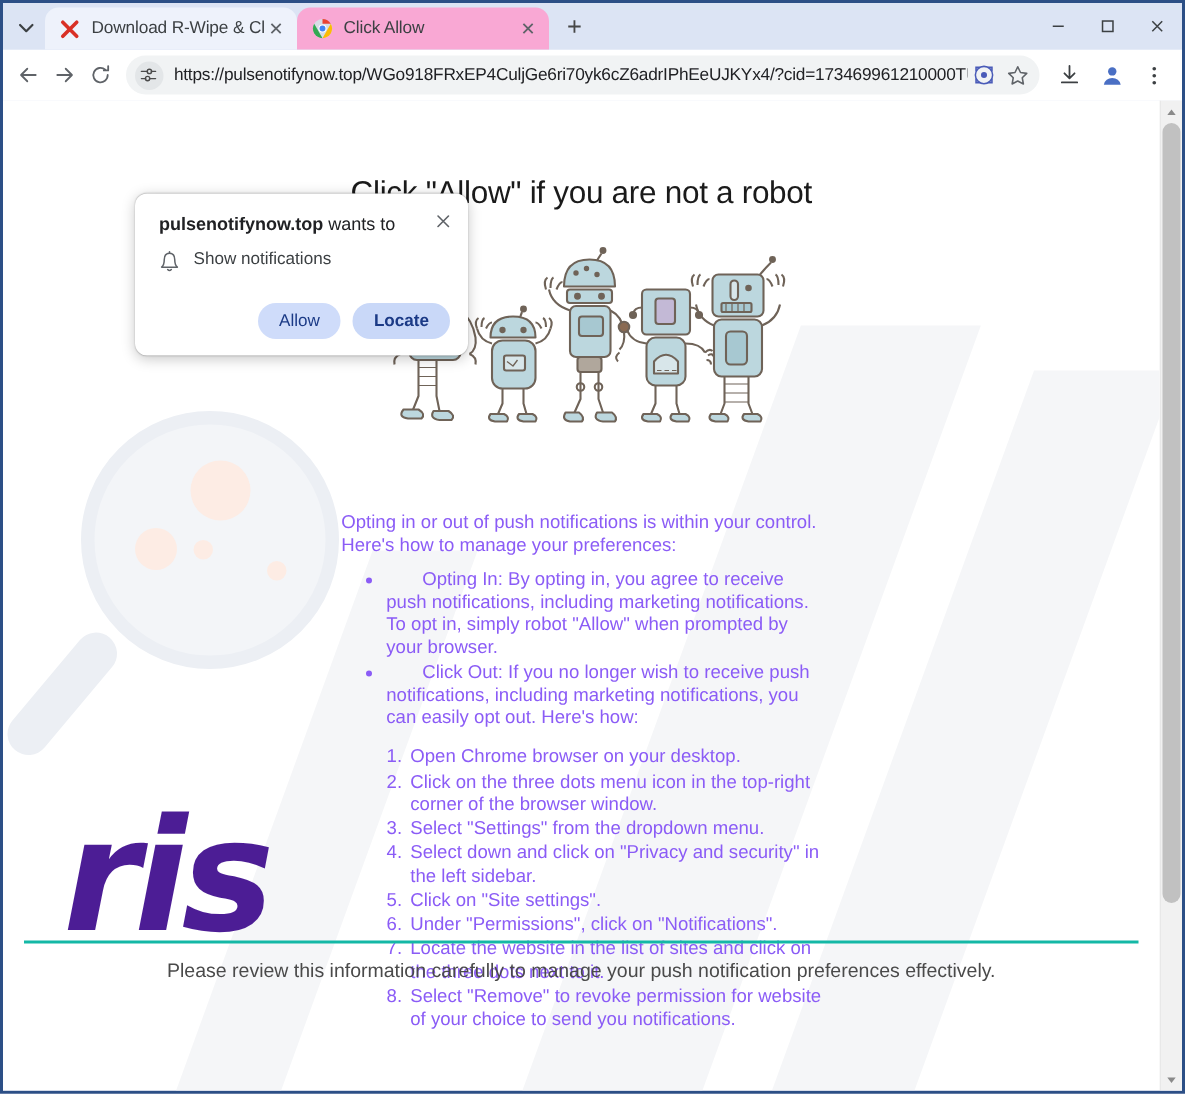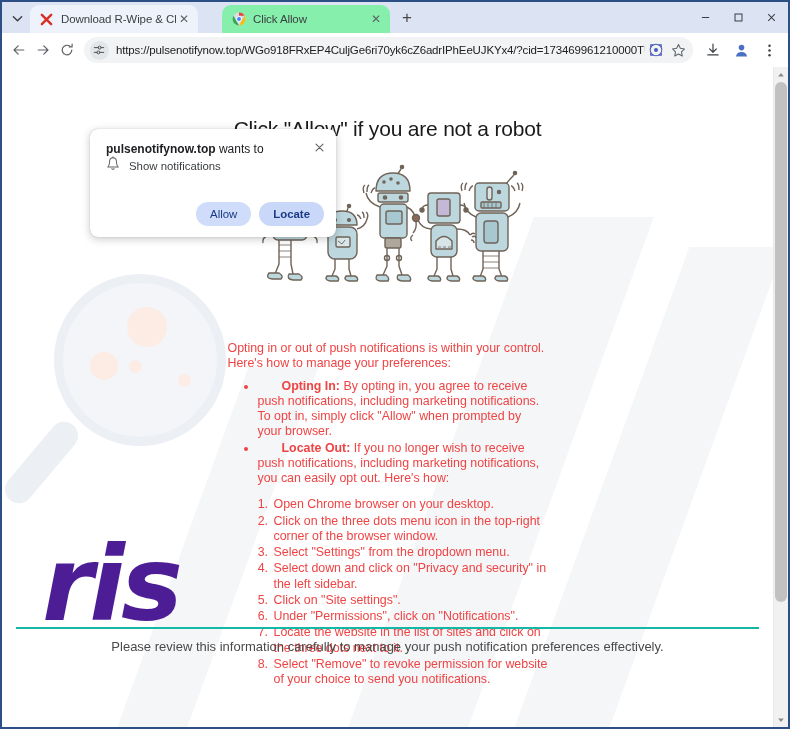--- a/index.html
+++ b/index.html
@@ -35,21 +35,21 @@
   .tab {
     height: 28px; width: 168px;
     border-radius: 9px 9px 0 0;
     display: flex; align-items: center;
     padding: 0 6px 0 9px;
     position: relative;
     font-size: 11.5px; color: #3c4043;
     cursor: pointer;
   }
   .tab.inactive { background: #eef2fb; }
-  .tab.active { background: #86efac; margin-left: 24px; }
+  .tab.active { background: #f9a8d4; }
   .tab .favicon {
     width: 15px; height: 15px; flex: 0 0 15px;
     margin-right: 7px;
     display: flex; align-items: center; justify-content: center;
   }
   .tab .tabtitle {
     flex: 1 1 auto; overflow: hidden;
     white-space: nowrap; text-overflow: clip;
     letter-spacing: -0.1px;
   }
@@ -173,61 +173,61 @@
     position: relative; z-index: 2;
   }
   #robots {
     margin: 14px auto 0; width: 290px; height: 142px;
     position: relative; z-index: 2;
   }
 
   .textblock {
     position: relative; z-index: 2;
     width: 320px; margin: 44px auto 0;
-    font-size: 12.4px; color: #ef4444; line-height: 1.23;
+    font-size: 12.4px; color: #8b5cf6; line-height: 1.23;
   }
   .textblock p.intro { margin-bottom: 7px; }
   .textblock ul { list-style: disc; margin-left: 30px; }
   .textblock ul li { margin-bottom: 1px; }
   .textblock ol { list-style: decimal; margin: 11px 0 0 44px; }
   .textblock ol li { margin-bottom: 1px; padding-left: 2px; }
-  .textblock b { font-weight: bold; padding-left: 24px; }
+  .textblock b { font-weight: normal; padding-left: 24px; }
 
   #footerline {
     position: absolute; left: 14px; right: 14px; top: 560px;
     border-top: 2px solid #14b8a6;
     padding-top: 10px;
     text-align: center; font-size: 13px; color: #4a4a4a;
     z-index: 2;
   }
 
   
   #permbubble {
     position: absolute; left: 88px; top: 62px;
-    width: 246px; height: 108px;
+    width: 222px; height: 108px;
     background: #ffffff;
     border-radius: 8px;
     box-shadow: 0 2px 9px rgba(0,0,0,0.22), 0 0 1px rgba(0,0,0,0.3);
     z-index: 50;
     padding: 13px 14px 0 16px;
   }
   #permbubble .ptitle {
     font-size: 12px; color: #202124;
     padding-right: 18px; line-height: 1.2;
   }
   #permbubble .ptitle b { font-weight: bold; }
   #permbubble .pclose {
     position: absolute; right: 8px; top: 10px;
     width: 17px; height: 17px;
     display: flex; align-items: center; justify-content: center;
     color: #5f6368; font-size: 13px; cursor: pointer; border-radius: 50%;
   }
   #permbubble .prow {
-    display: flex; align-items: center;
-    margin-top: 0; gap: 9px;
+    display: flex; align-items: flex-start;
+    margin-top: 11px; gap: 9px;
   }
   #permbubble .prow .plabel { font-size: 11.4px; color: #3c4043; }
   #permbubble .pbtns {
     position: absolute; right: 12px; bottom: 11px;
     display: flex; gap: 8px;
   }
   .pillbtn {
     height: 24px; min-width: 52px; padding: 4px 14px;
     border-radius: 12px; border: none;
     background: #cfdcfa; color: #1b3a86;
@@ -509,24 +509,24 @@
                 <path d="M253 121 q-3 4 3 5 h8 q2 -3 -2 -5 z"></path>
               </g>
             </g>
           </svg>
         </div>
 
         <div class="textblock">
           <p class="intro">Opting in or out of push notifications is within your control. Here's how to manage your preferences:</p>
           <ul>
             <li>
-              <b>Opting In:</b><span> By opting in, you agree to receive push notifications, including marketing notifications. To opt in, simply click "Allow" when prompted by your browser.</span>
+              <b>Opting In:</b><span> By opting in, you agree to receive push notifications, including marketing notifications. To opt in, simply robot "Allow" when prompted by your browser.</span>
             </li>
             <li>
-              <b>Locate Out:</b><span> If you no longer wish to receive push notifications, including marketing notifications, you can easily opt out. Here's how:</span>
+              <b>Click Out:</b><span> If you no longer wish to receive push notifications, including marketing notifications, you can easily opt out. Here's how:</span>
             </li>
           </ul>
           <ol>
             <li>Open Chrome browser on your desktop.</li>
             <li>Click on the three dots menu icon in the top-right corner of the browser window.</li>
             <li>Select "Settings" from the dropdown menu.</li>
             <li>Select down and click on "Privacy and security" in the left sidebar.</li>
             <li>Click on "Site settings".</li>
             <li>Under "Permissions", click on "Notifications".</li>
             <li>Locate the website in the list of sites and click on the three dots next to it.</li>

